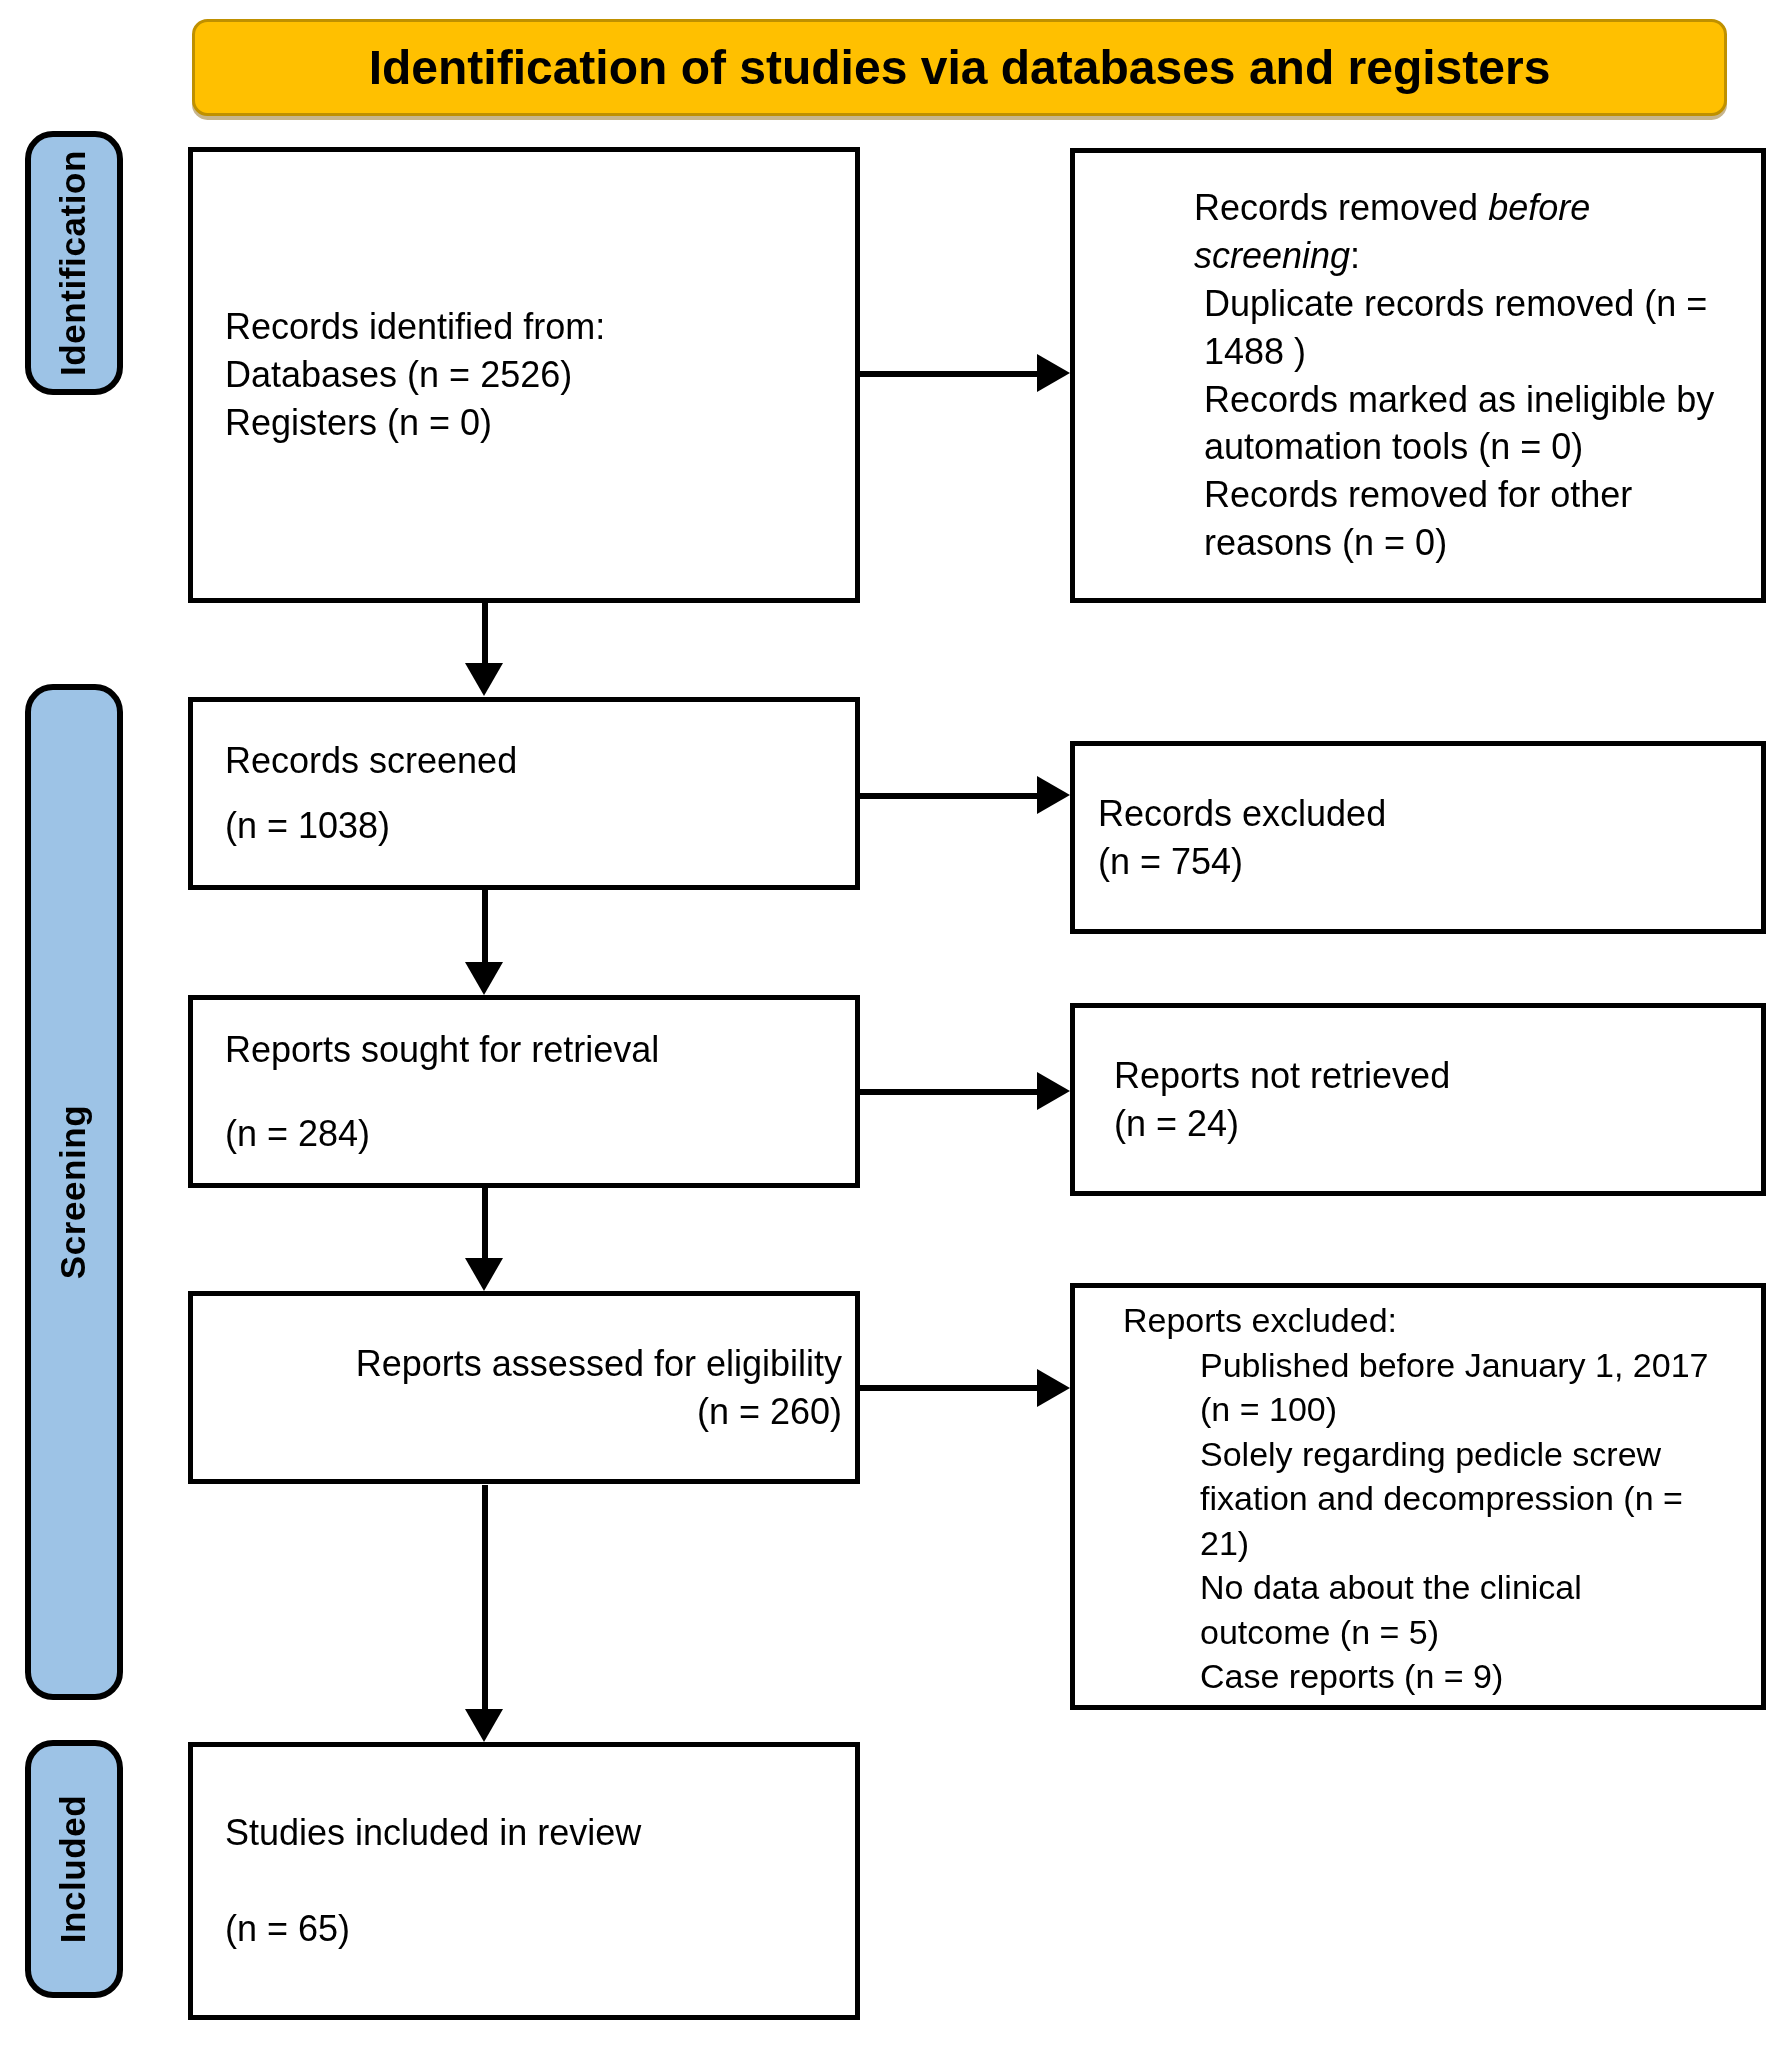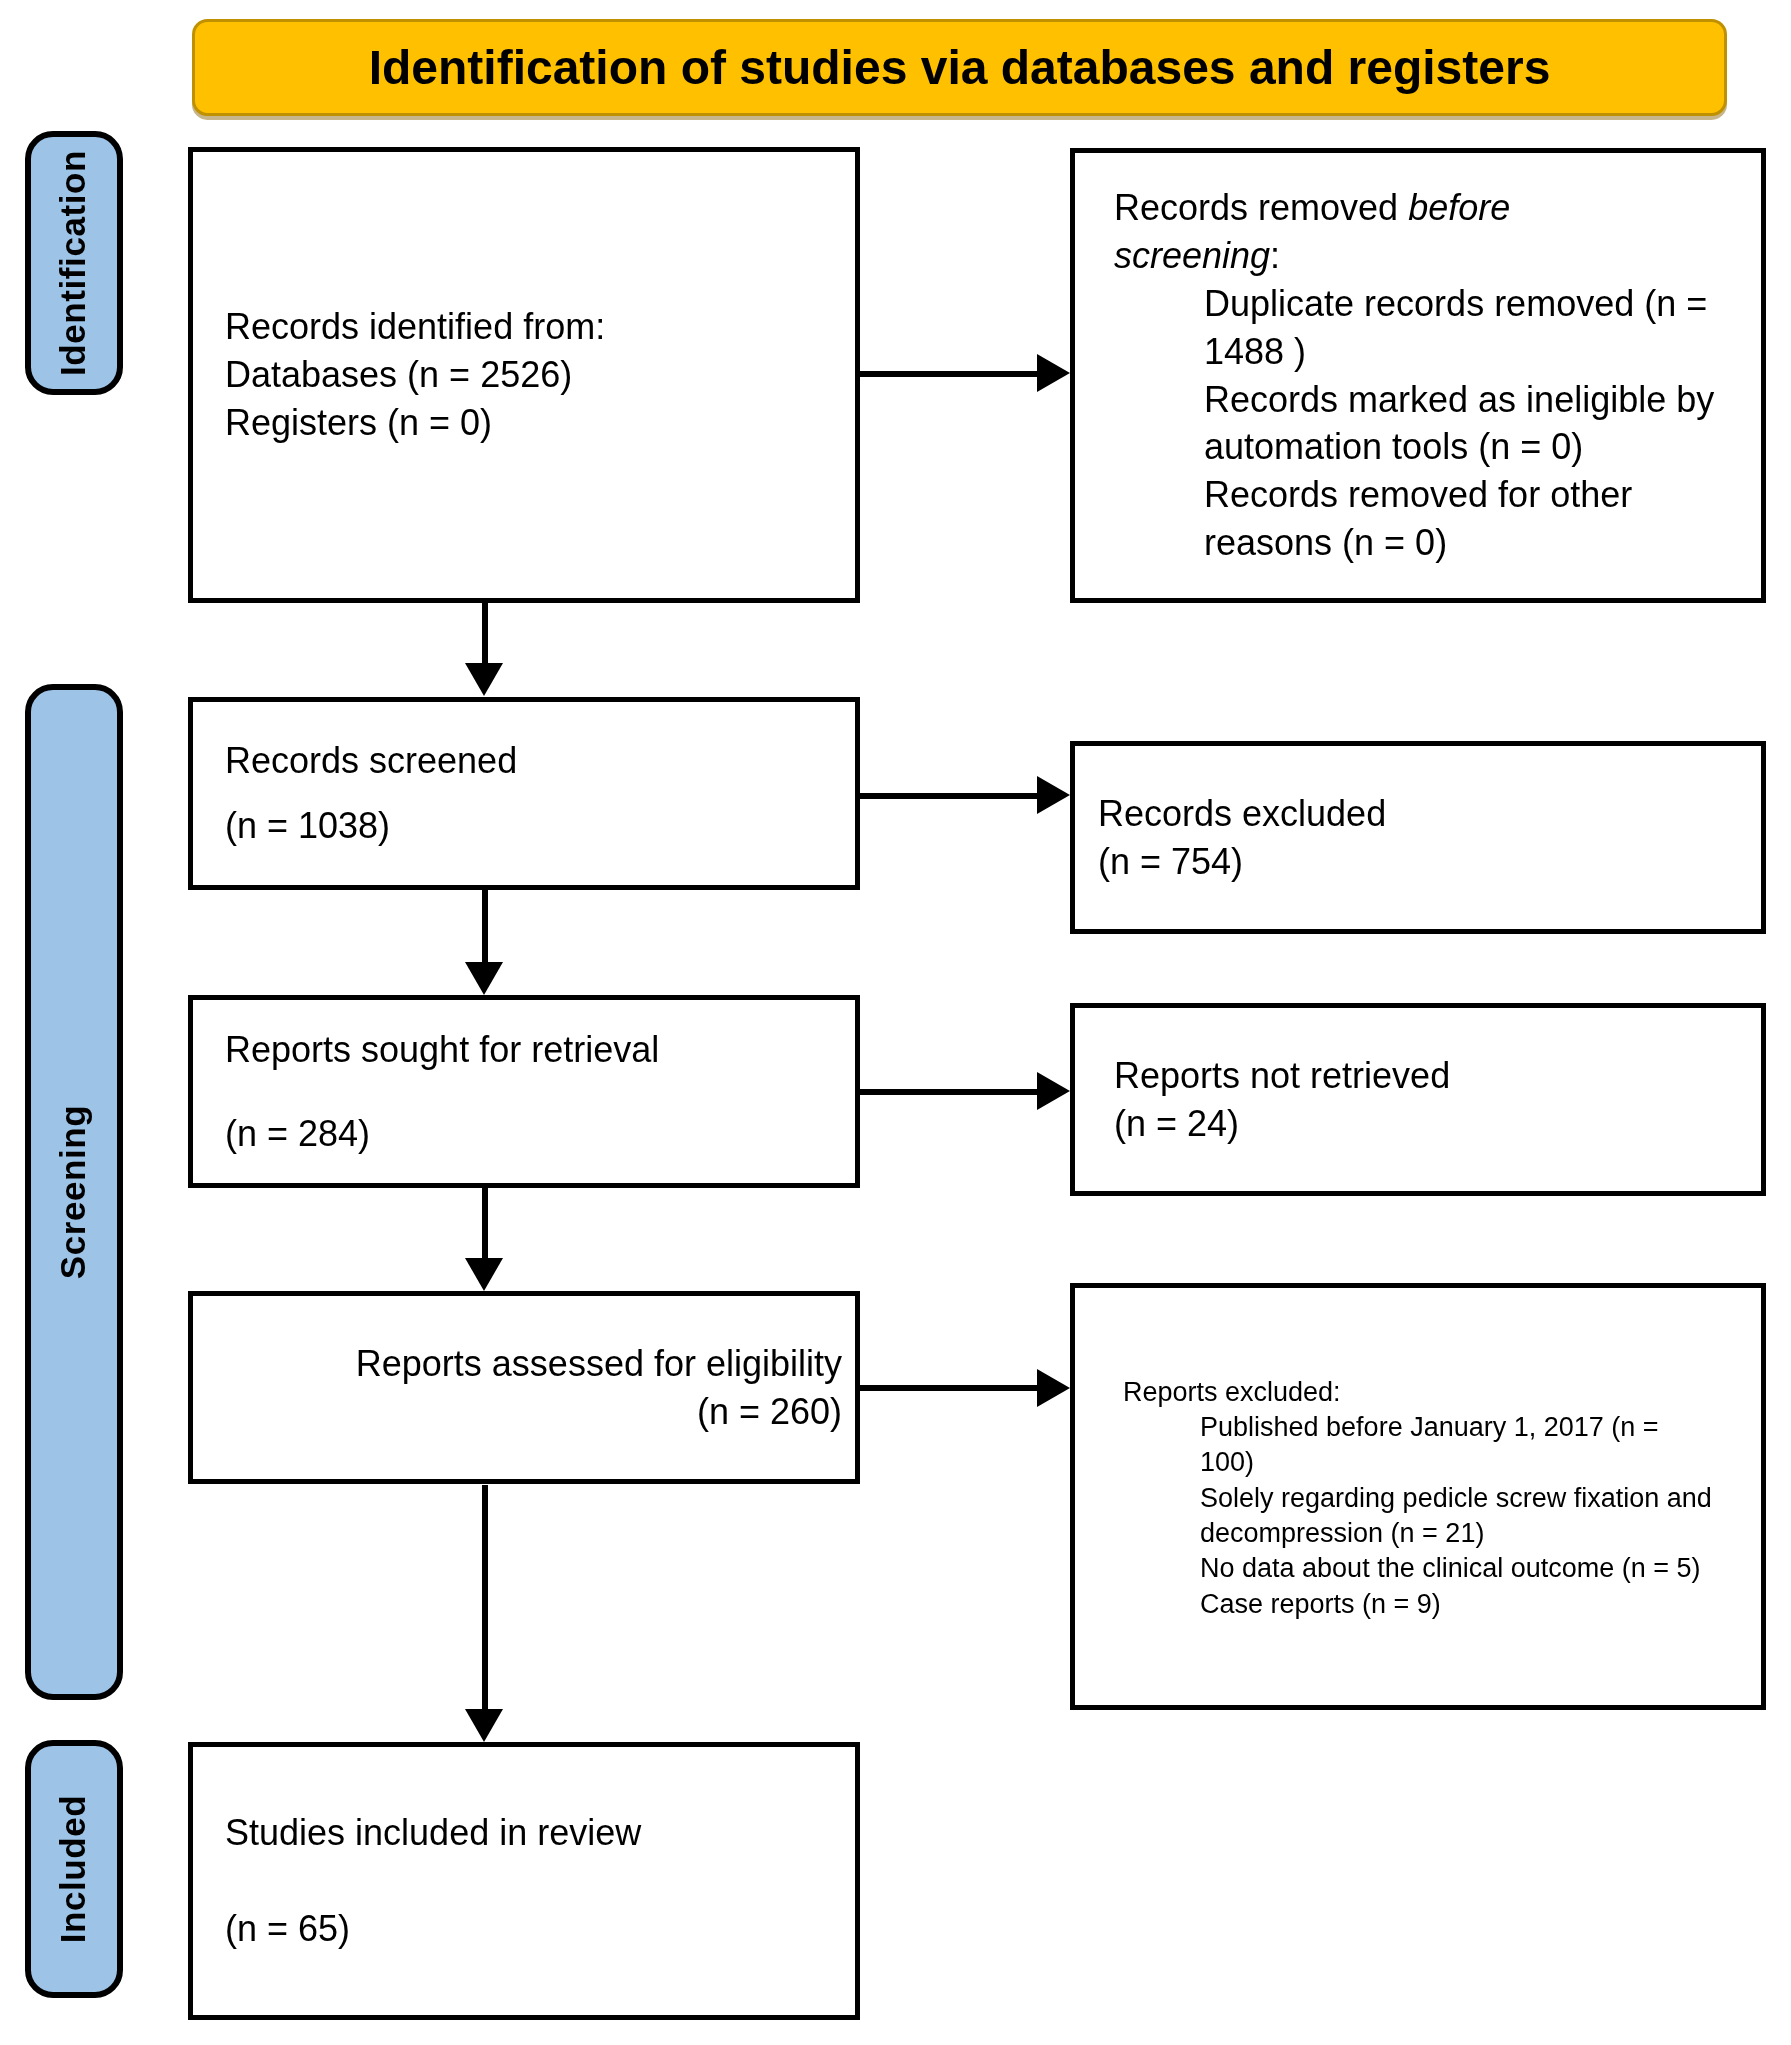--- a/index.html
+++ b/index.html
@@ -30,31 +30,31 @@
   .stage-in { top:1740px; height:258px; }
   
   .box {
     position:absolute; background:#fff; border:5.2px solid #000;
     box-sizing:border-box; font-size:36px; line-height:1.33;
     display:flex; flex-direction:column; justify-content:center;
   }
   .box .line { min-height:0; }
   .box-a  { left:188px;  top:147px;  width:672px; height:456px; padding:6.4px 13px 6.4px 32px; }
   .box-a  .sub { }
-  .box-r1 { left:1070px; top:148px;  width:696px; height:455px; padding:6.4px 26px 6.4px 39px; }
+  .box-r1 { left:1070px; top:148px;  width:696px; height:455px; padding:6.4px 26px 6.4px 39px;align-items:flex-end; }
   .box-r1 .line { max-width:541px; }
   .box-r1 .sub { margin-left:90px; }
   .box-b  { left:188px;  top:697px; width:672px; height:193px; padding:0 13px 0 32px;gap:17px; }
   .box-r2 { left:1070px; top:705px; width:696px; height:193px; padding:0 13px 0 23px;margin-top:36px; }
   .box-c  { left:188px;  top:995px; width:672px; height:193px; padding:0 13px 0 32px;gap:36px; }
   .box-r3 { left:1070px; top:1003px; width:696px; height:193px; padding:0 13px 0 39px; }
   .box-d  { left:188px;  top:1291px; width:672px; height:193px; padding:0 13px 0 32px;align-items:flex-end; }
   .box-r4 { left:1070px; top:1283px; width:696px; height:427px;
-            padding:10.3px 45px 6.4px 48px; font-size:27px; line-height:1.31;
-            justify-content:center; }
+            padding:10.3px 45px 6.4px 48px; font-size:34px; line-height:1.31;
+            justify-content:flex-end; }
   .box-r4 .sub { margin-left:77px; }
   .box-e  { left:188px;  top:1742px; width:672px; height:278px; padding:0 13px 0 32px;gap:48px; }
   em { font-style:italic; }
   
   .shaft-h { position:absolute; height:5.8px; background:#000; }
   .shaft-v { position:absolute; width:5.8px;  background:#000; }
   .head-r  { position:absolute; width:0; height:0;
              border-top:19.3px solid transparent; border-bottom:19.3px solid transparent;
              border-left:33px solid #000; }
   .head-d  { position:absolute; width:0; height:0;

